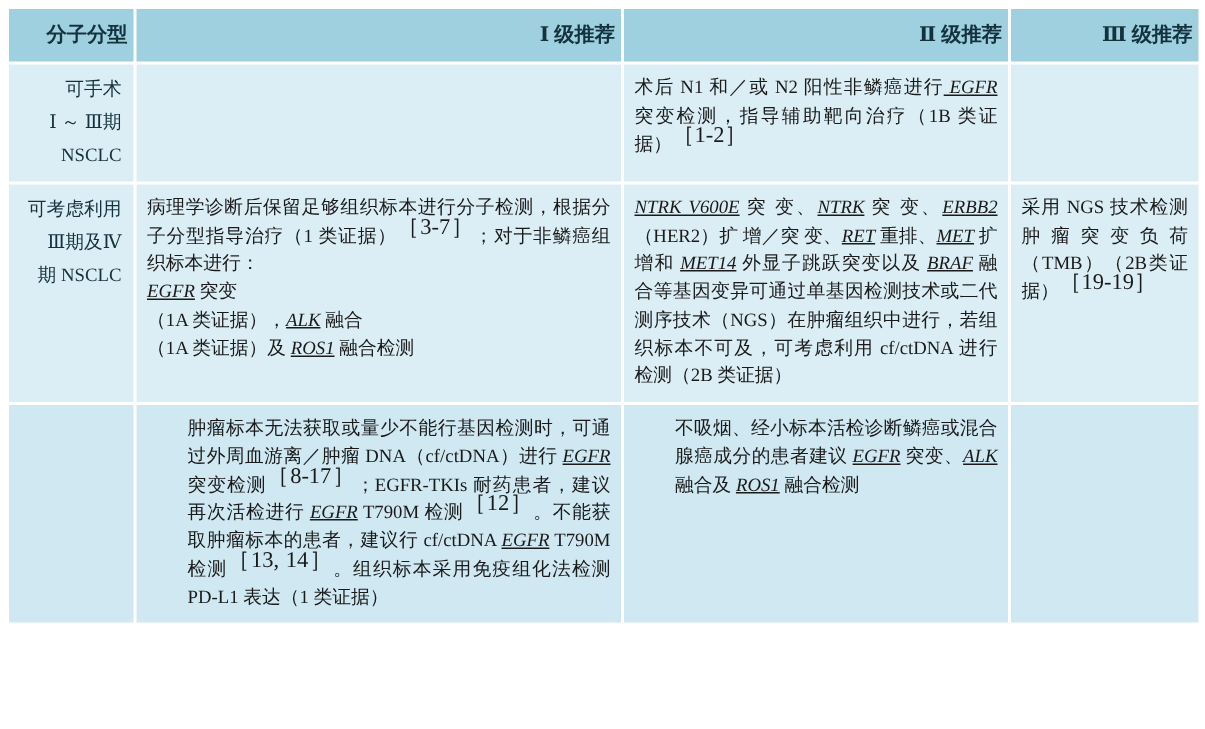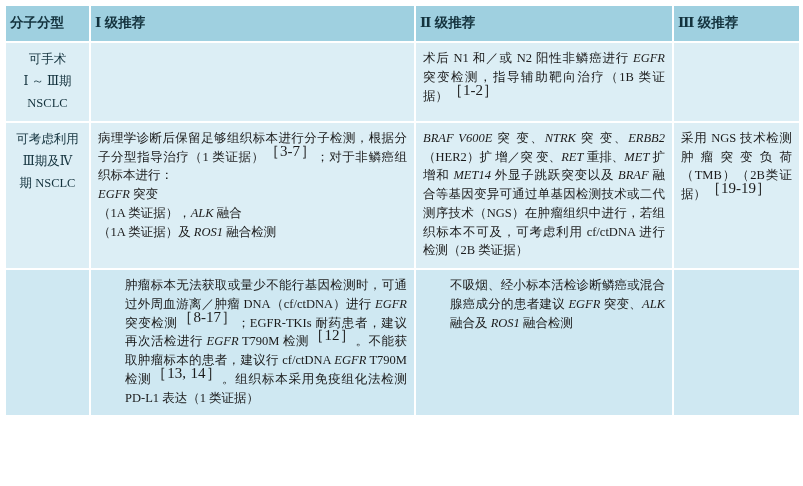--- a/index.html
+++ b/index.html
@@ -31,30 +31,30 @@
   th, td {
     border: 2px solid #ffffff;
     vertical-align: top;
     padding: 6px 7px 8px 7px;
     font-size: 12.5px;
     line-height: 1.5;
     color: #1a1a1a;
   }
   thead th {
     background: #9fd0e0;
-    text-align: left;
+    text-align: right;
     font-weight: bold;
     font-size: 13.5px;
     color: #13323d;
     padding: 7px 4px 8px 4px;
     vertical-align: middle;
   }
   td.rowhead {
     background: #dceef5;
-    text-align: center;
+    text-align: right;
     font-size: 12.5px;
     line-height: 1.75;
     color: #13323d;
     padding: 6px 8px;
   }
   td.body-cell {
     background: #dceef5;
     text-align: justify;
     text-justify: inter-ideograph;
   }
@@ -63,20 +63,21 @@
     padding-left: 34px;
   }
   td.empty {
     background: #dceef5;
   }
   tr.band-b td.empty {
     background: #cfe8f2;
   }
   .it {
     font-style: italic;
+    text-decoration: underline;
   }
   sup {
     font-size: 15px;
     vertical-align: super;
     line-height: 0;
   }
   .cell-text {
     display: block;
   }
 </style>
@@ -120,21 +121,21 @@
           <span class="cell-text">Ⅲ期及Ⅳ</span>
           <span class="cell-text">期 NSCLC</span>
         </td>
         <td class="body-cell">
           病理学诊断后保留足够组织标本进行分子检测，根据分子分型指导治疗（1 类证据）<sup>［3-7］</sup>；对于非鳞癌组织标本进行：<br>
           <span class="it">EGFR</span> 突变<br>
           （1A 类证据），<span class="it">ALK</span> 融合<br>
           （1A 类证据）及 <span class="it">ROS1</span> 融合检测
         </td>
         <td class="body-cell">
-          <span class="it">BRAF V600E</span> 突 变、<span class="it">NTRK</span> 突 变、<span class="it">ERBB2</span>（HER2）扩 增／突 变、<span class="it">RET</span> 重排、<span class="it">MET</span> 扩增和 <span class="it">MET14</span> 外显子跳跃突变以及 <span class="it">BRAF</span> 融合等基因变异可通过单基因检测技术或二代测序技术（NGS）在肿瘤组织中进行，若组织标本不可及，可考虑利用 cf/ctDNA 进行检测（2B 类证据）
+          <span class="it">NTRK V600E</span> 突 变、<span class="it">NTRK</span> 突 变、<span class="it">ERBB2</span>（HER2）扩 增／突 变、<span class="it">RET</span> 重排、<span class="it">MET</span> 扩增和 <span class="it">MET14</span> 外显子跳跃突变以及 <span class="it">BRAF</span> 融合等基因变异可通过单基因检测技术或二代测序技术（NGS）在肿瘤组织中进行，若组织标本不可及，可考虑利用 cf/ctDNA 进行检测（2B 类证据）
         </td>
         <td class="body-cell">
           采用 NGS 技术检测肿瘤突变负荷（TMB）（2B类证据）<sup>［19-19］</sup>
         </td>
       </tr>
 
       <tr class="band-b">
         <td class="rowhead"></td>
         <td class="body-cell">
           肿瘤标本无法获取或量少不能行基因检测时，可通过外周血游离／肿瘤 DNA（cf/ctDNA）进行 <span class="it">EGFR</span> 突变检测<sup>［8-17］</sup>；EGFR-TKIs 耐药患者，建议再次活检进行 <span class="it">EGFR</span> T790M 检测<sup>［12］</sup>。不能获取肿瘤标本的患者，建议行 cf/ctDNA <span class="it">EGFR</span> T790M 检测<sup>［13, 14］</sup>。组织标本采用免疫组化法检测 PD-L1 表达（1 类证据）

